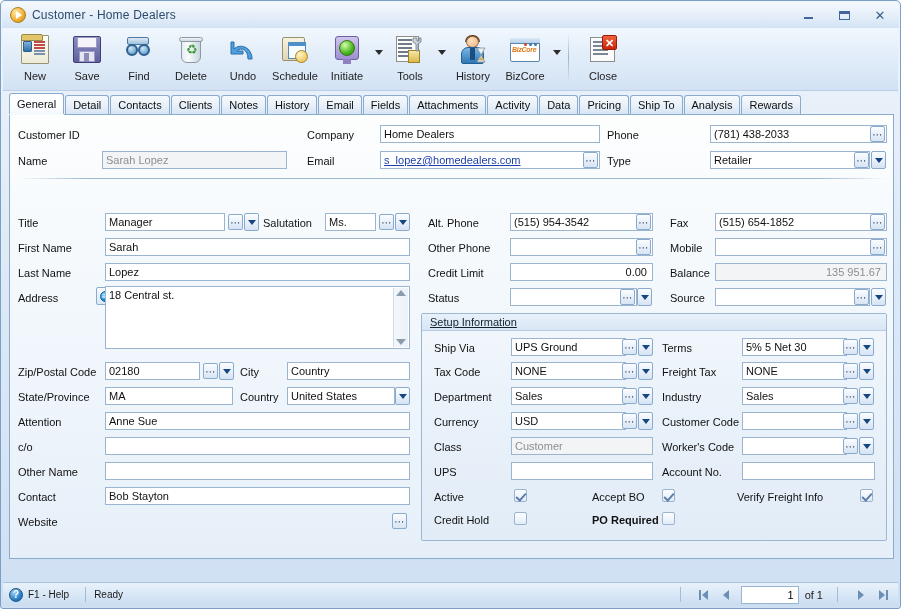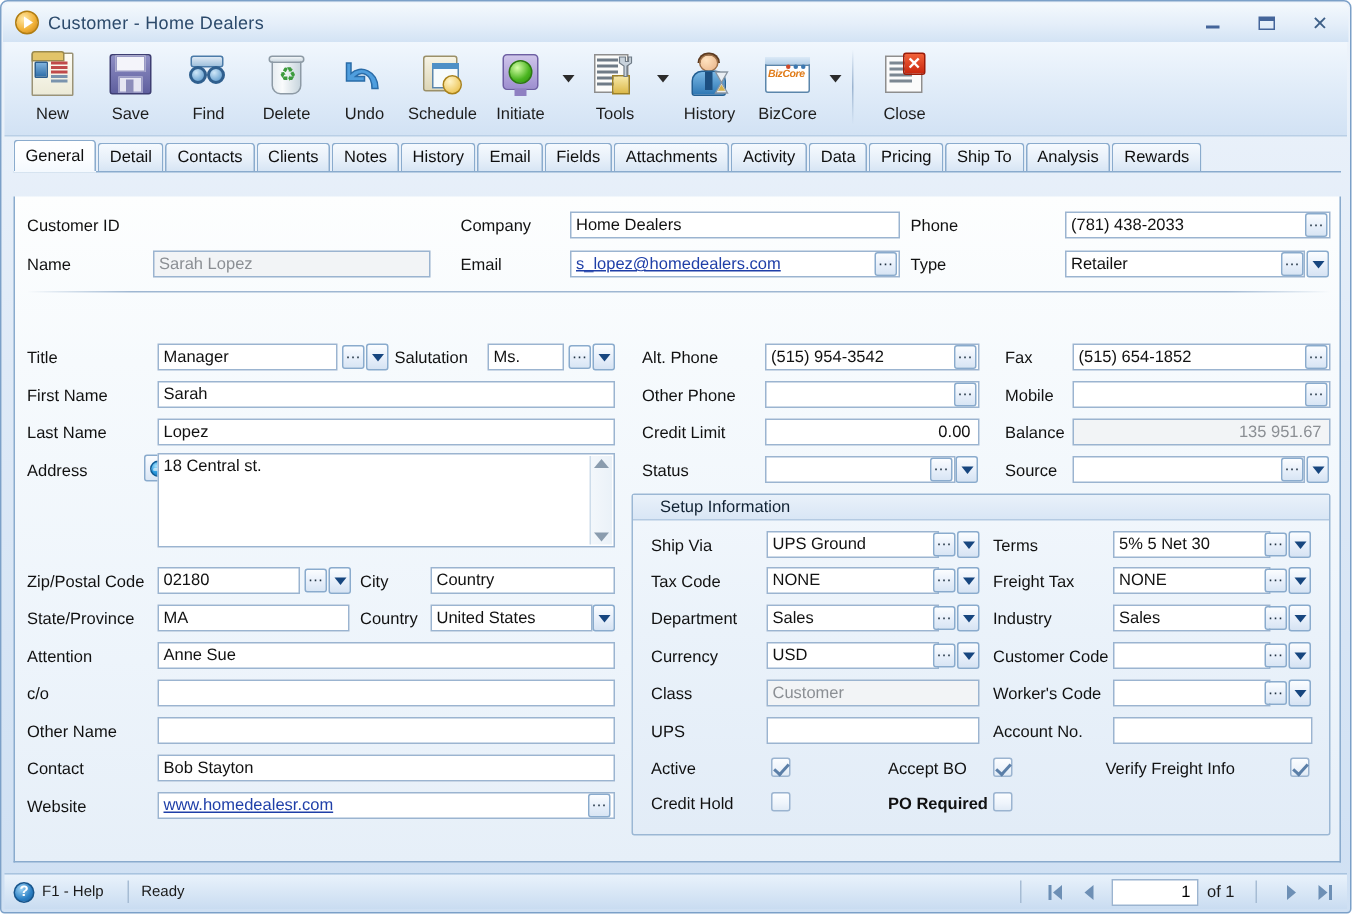--- a/index.html
+++ b/index.html
@@ -110,21 +110,21 @@
     background: linear-gradient(to bottom, #ffffff 0%, #fbfdff 60%, #f4f9fe 100%);
     height: 21px; position: relative; z-index: 2;
     box-shadow: 0 1px 0 0 #f4f9fe;
   }
 
   
   .page {
     position: absolute; left: 8px; top: 114px;
     width: 885px; height: 444px;
     background: linear-gradient(to bottom, #fdfefe 0%, #f6fafd 25%, #edf4fb 70%, #e6eff8 100%);
-    border: 1px solid #8aabcd; border-top: none; margin-top: 16px;
+    border: 1px solid #8aabcd; border-top: none;
   }
 
   .divider {
     position: absolute; height: 1px;
     background: linear-gradient(to right, rgba(140,165,195,0), #9fb7d2 8%, #9fb7d2 92%, rgba(140,165,195,0));
   }
 
   
   .lab { position: absolute; font-size: 11px; color: #111; white-space: nowrap; }
   .fld {
@@ -217,22 +217,22 @@
     position: absolute;
     border: 1px solid #9bb7d4;
     background: linear-gradient(to bottom, #f2f7fc 0%, #eaf2fa 40%, #e2ecf7 100%);
     border-radius: 2px;
   }
   .group-hd {
     height: 17px;
     background: linear-gradient(to bottom, #e9f1fa 0%, #d9e6f5 100%);
     border-bottom: 1px solid #b4cae2;
     display: flex; align-items: center;
-    padding-left: 18px;
-    font-size: 11px; color: #123;
+    padding-left: 8px;
+    font-size: 11px; color: #123; text-decoration: underline;
   }
 
   
   .statusbar {
     position: absolute; left: 2px; bottom: 2px;
     width: 895px; height: 24px;
     background: linear-gradient(to bottom, #e9f2fb 0%, #d9e7f6 50%, #c9dcf1 100%);
     border-top: 1px solid #a9c4df;
     display: flex; align-items: center;
     padding: 0 6px;
@@ -573,23 +573,20 @@
     <div class="lab" style="left:8px; top:326px;">c/o</div>
     <div class="fld" style="left:95px; top:322px; width:305px;"></div>
 
     <div class="lab" style="left:8px; top:351px;">Other Name</div>
     <div class="fld" style="left:95px; top:347px; width:305px;"></div>
 
     <div class="lab" style="left:8px; top:376px;">Contact</div>
     <div class="fld" style="left:95px; top:372px; width:305px;">Bob Stayton</div>
 
     <div class="lab" style="left:8px; top:401px;">Website</div>
-    <div class="fld link-fld" style="left:95px; top:397px; width:305px;">
-      <a>www.homedealesr.com</a>
-    </div>
     <div class="dots" style="left:382px; top:398px;">⋯</div>
 
     <div class="lab" style="left:418px; top:102px;">Alt. Phone</div>
     <div class="fld" style="left:500px; top:98px; width:143px;">(515) 954-3542</div>
     <div class="dots" style="left:626px; top:99px;">⋯</div>
 
     <div class="lab" style="left:660px; top:102px;">Fax</div>
     <div class="fld" style="left:705px; top:98px; width:172px;">(515) 654-1852</div>
     <div class="dots" style="left:860px; top:99px;">⋯</div>
 

